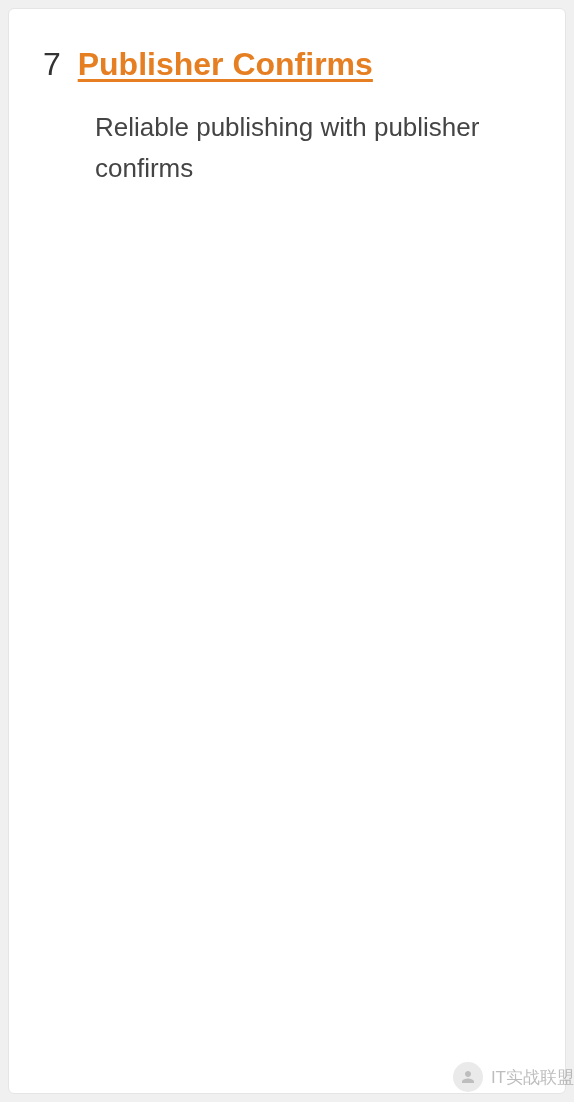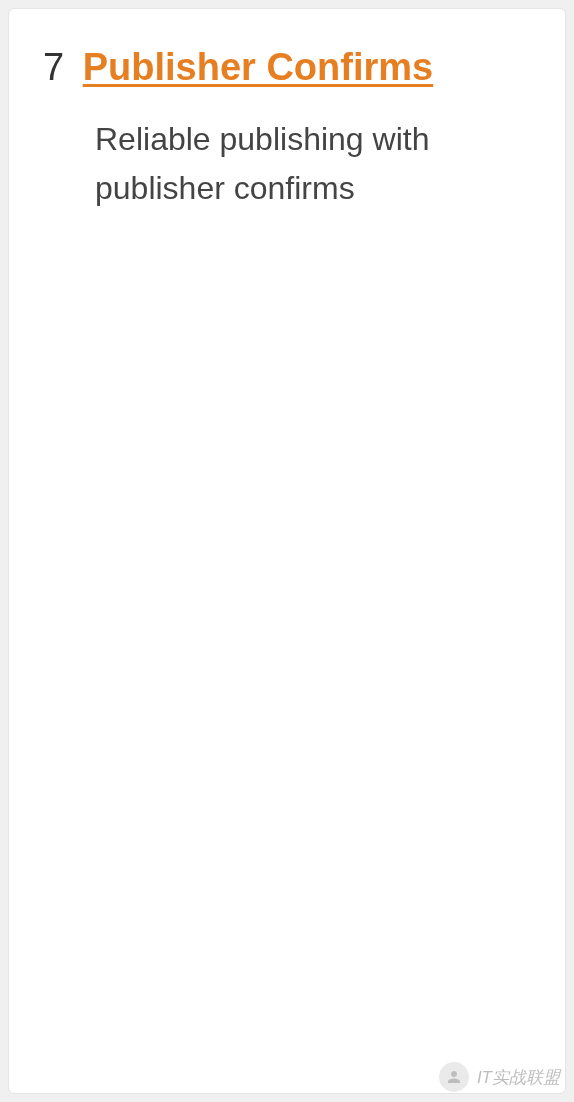--- a/index.html
+++ b/index.html
@@ -19,38 +19,38 @@
     top: 8px;
     right: 8px;
     bottom: 8px;
     background: #ffffff;
     border: 1px solid #e5e5e5;
     border-radius: 6px;
     padding: 36px 34px 20px 34px;
     box-sizing: border-box;
   }
   .heading {
-    font-size: 38px;
+    font-size: 32px;
     font-weight: 700;
     line-height: 1.2;
     margin: 0 0 24px 0;
   }
   .heading .num {
     color: #333;
     font-weight: 500;
     margin-right: 8px;
   }
   .heading a {
     color: #e67e22;
     text-decoration: underline;
     text-decoration-thickness: 3px;
     text-underline-offset: 4px;
   }
   .desc {
-    font-size: 32px;
+    font-size: 26px;
     color: #444;
     line-height: 1.55;
     margin: 0 0 22px 52px;
     max-width: 420px;
   }
   ul.langs {
     margin: 0 0 0 34px;
     padding: 0 0 0 26px;
     list-style: disc;
   }
@@ -67,27 +67,26 @@
   ul.langs li a {
     color: #e67e22;
     text-decoration: underline;
     text-decoration-thickness: 2px;
     text-underline-offset: 3px;
     font-weight: 500;
     margin-left: 6px;
   }
   .watermark {
     position: absolute;
-    right: 14px;
+    right: 0;
     bottom: 10px;
     display: flex;
     align-items: center;
     gap: 8px;
     opacity: 0.55;
-    font-style: italic;
   }
   .watermark .avatar {
     width: 30px;
     height: 30px;
     border-radius: 50%;
     background: #d9d9d9;
     display: flex;
     align-items: center;
     justify-content: center;
   }

